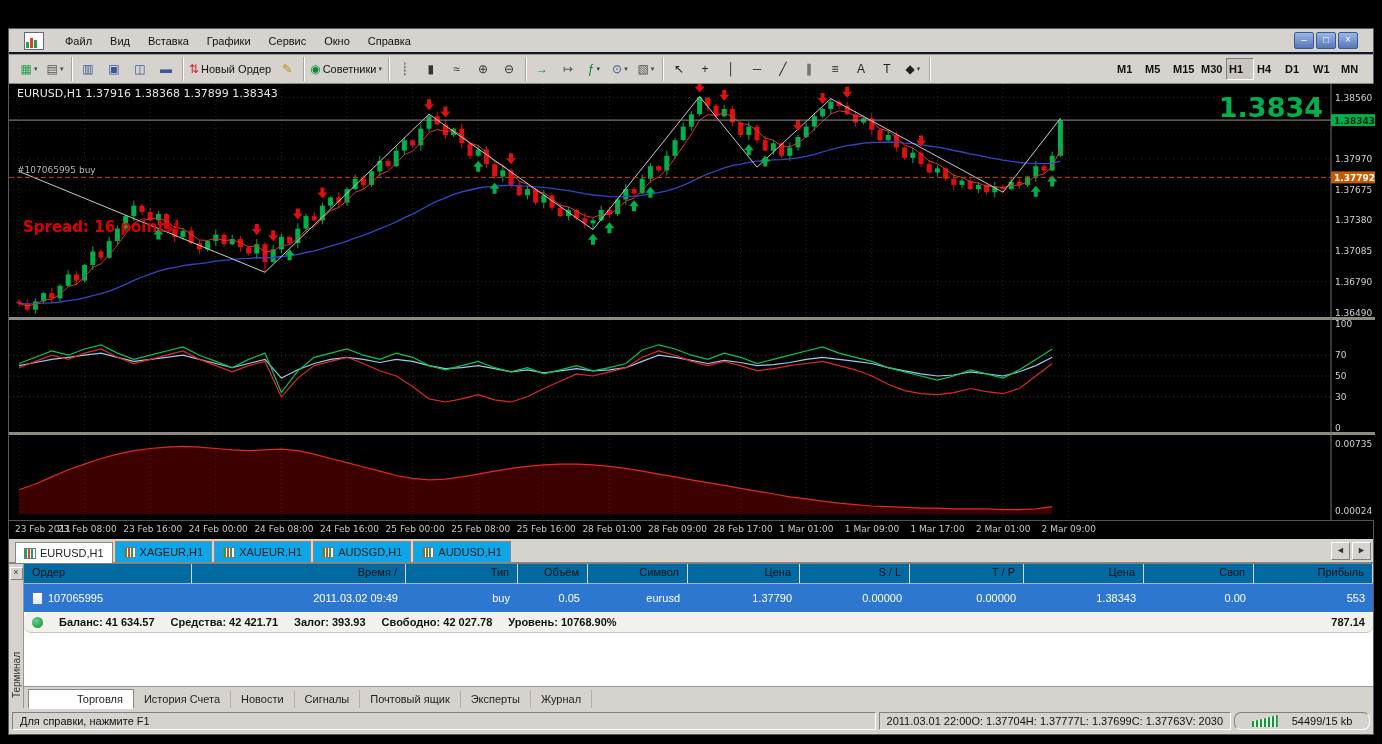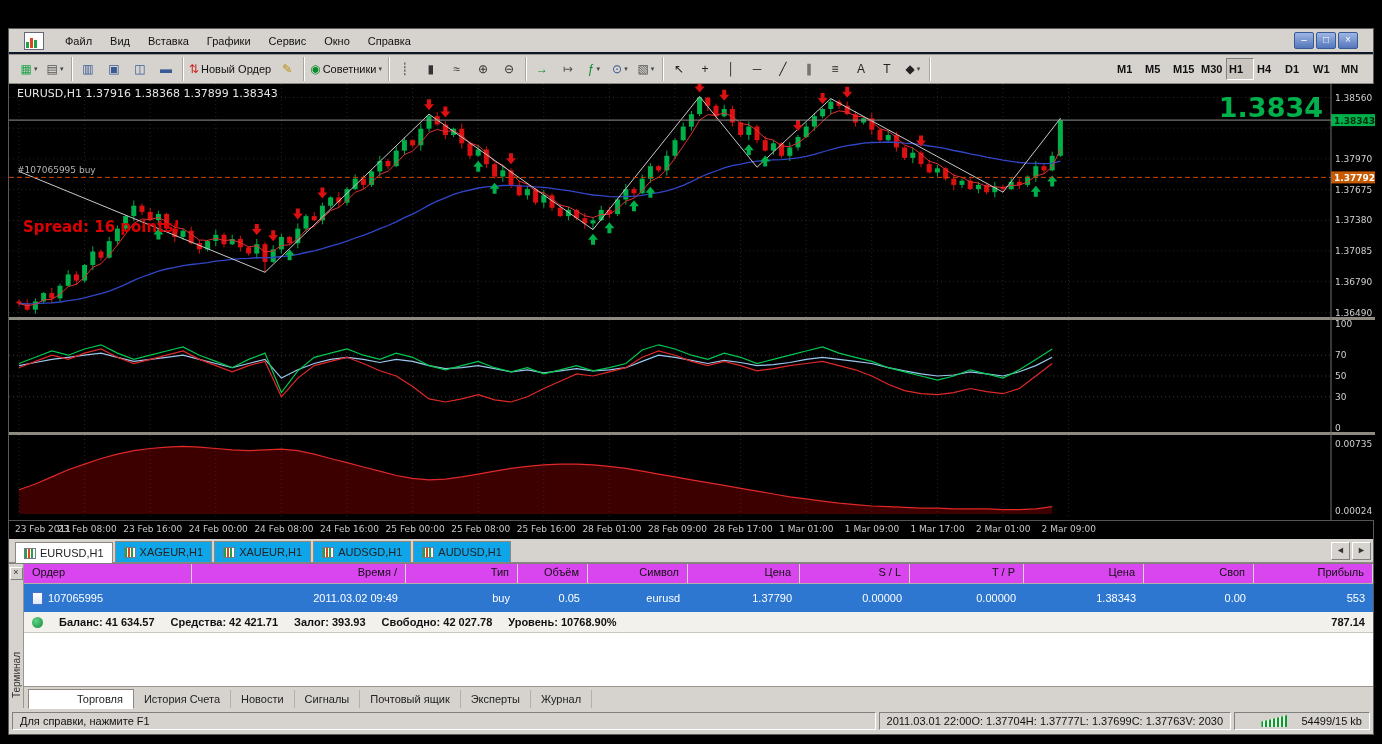--- a/index.html
+++ b/index.html
@@ -37,39 +37,39 @@
      background-color:#fff;border:1px solid #778;}
   .ctab-scroll{margin-left:auto;display:flex;gap:2px;padding-bottom:2px;}
   .ctab-arrow{width:17px;height:16px;font-size:9px;text-align:center;line-height:15px;background:#d6d3ce;border:1px solid;border-color:#fff #808080 #808080 #fff;color:#333;}
   
   .terminal{flex:1;display:flex;background:#fff;border-top:1px solid #808080;min-height:0;}
   .t-side{width:14px;background:#d6d3ce;border-right:1px solid #9a968e;display:flex;flex-direction:column;align-items:center;}
   .t-close{width:11px;height:11px;margin-top:3px;font-size:9px;line-height:9px;text-align:center;color:#333;border:1px solid;border-color:#fff #808080 #808080 #fff;background:#d6d3ce;}
   .vlabel{margin-top:auto;margin-bottom:10px;writing-mode:vertical-rl;transform:rotate(180deg);font-size:10px;color:#333;}
   .t-main{flex:1;display:flex;flex-direction:column;min-width:0;}
   .t-grid{display:grid;grid-template-columns:168px 214px 112px 70px 100px 112px 110px 114px 120px 110px 1fr;}
-  .t-header{height:19px;background:#d946ef;border-bottom:1px solid #b4b0a8;}
+  .t-header{height:19px;background:#0369a1;border-bottom:1px solid #b4b0a8;}
   .t-header .cell{font-size:11px;color:#111;padding:2px 8px;border-right:1px solid #d8d6d0;overflow:hidden;white-space:nowrap;}
   .t-row{height:28px;background:#2e77d0;color:#fff;}
   .t-row .cell{font-size:11px;padding:3px 8px;overflow:hidden;white-space:nowrap;display:flex;align-items:center;}
   .cell.r{justify-content:flex-end;text-align:right;}
   .doc-icon{width:9px;height:11px;background:linear-gradient(#fff,#dce8ff);border:1px solid #4a72c4;margin-right:5px;flex:none;}
-  .t-balance{height:20px;background:#f2f1ec;border-bottom:1px solid #c8c5be;display:flex;align-items:center;font-size:11px;font-weight:bold;color:#111;padding:0 8px;gap:16px;}
+  .t-balance{height:20px;background:#f2f1ec;border-bottom:1px solid #c8c5be;display:flex;align-items:center;font-size:11px;font-weight:bold;color:#111;padding:0 8px;gap:16px;border-radius:7px;}
   .bal-icon{width:11px;height:11px;border-radius:50%;background:radial-gradient(circle at 35% 35%,#5fd488,#168a3c);flex:none;}
   .bal-profit{margin-left:auto;}
   .t-empty{flex:1;background:#fff;}
   .t-tabs{height:20px;background:#d6d3ce;border-top:1px solid #9a968e;display:flex;align-items:flex-end;padding:1px 4px 0 4px;}
   .t-tab{font-size:11px;color:#222;padding:2px 10px;border-right:1px solid #b4b0a8;height:14px;line-height:14px;}
   .t-tab.active{background:#fff;border:1px solid #8c8880;border-bottom:1px solid #fff;font-weight:normal;position:relative;top:1px;padding-left:48px;}
   
   .statusbar{height:22px;display:flex;align-items:center;gap:3px;padding:2px 3px;background:#d6d3ce;font-size:11px;color:#111;}
   .sb-seg{height:16px;display:flex;align-items:center;padding:0 7px;border:1px solid;border-color:#808080 #fff #fff #808080;white-space:nowrap;}
   .sb-help{flex:1;}
   .sb-ohlcv{margin-left:auto;gap:0;}
-  .sb-net{gap:14px;min-width:120px;justify-content:flex-end;}
+  .sb-net{gap:14px;min-width:120px;justify-content:center;border-radius:7px;}
   .signal-bars{width:26px;height:12px;background:repeating-linear-gradient(90deg,#0d9a30 0 2px,#eaf6ea 2px 4px);clip-path:polygon(0 100%,0 55%,100% 0,100% 100%);}
 </style>
 </head>
 <body>
 
 <div class="app">
 
   <div class="menubar">
     <div class="app-icon">
         <i></i>

